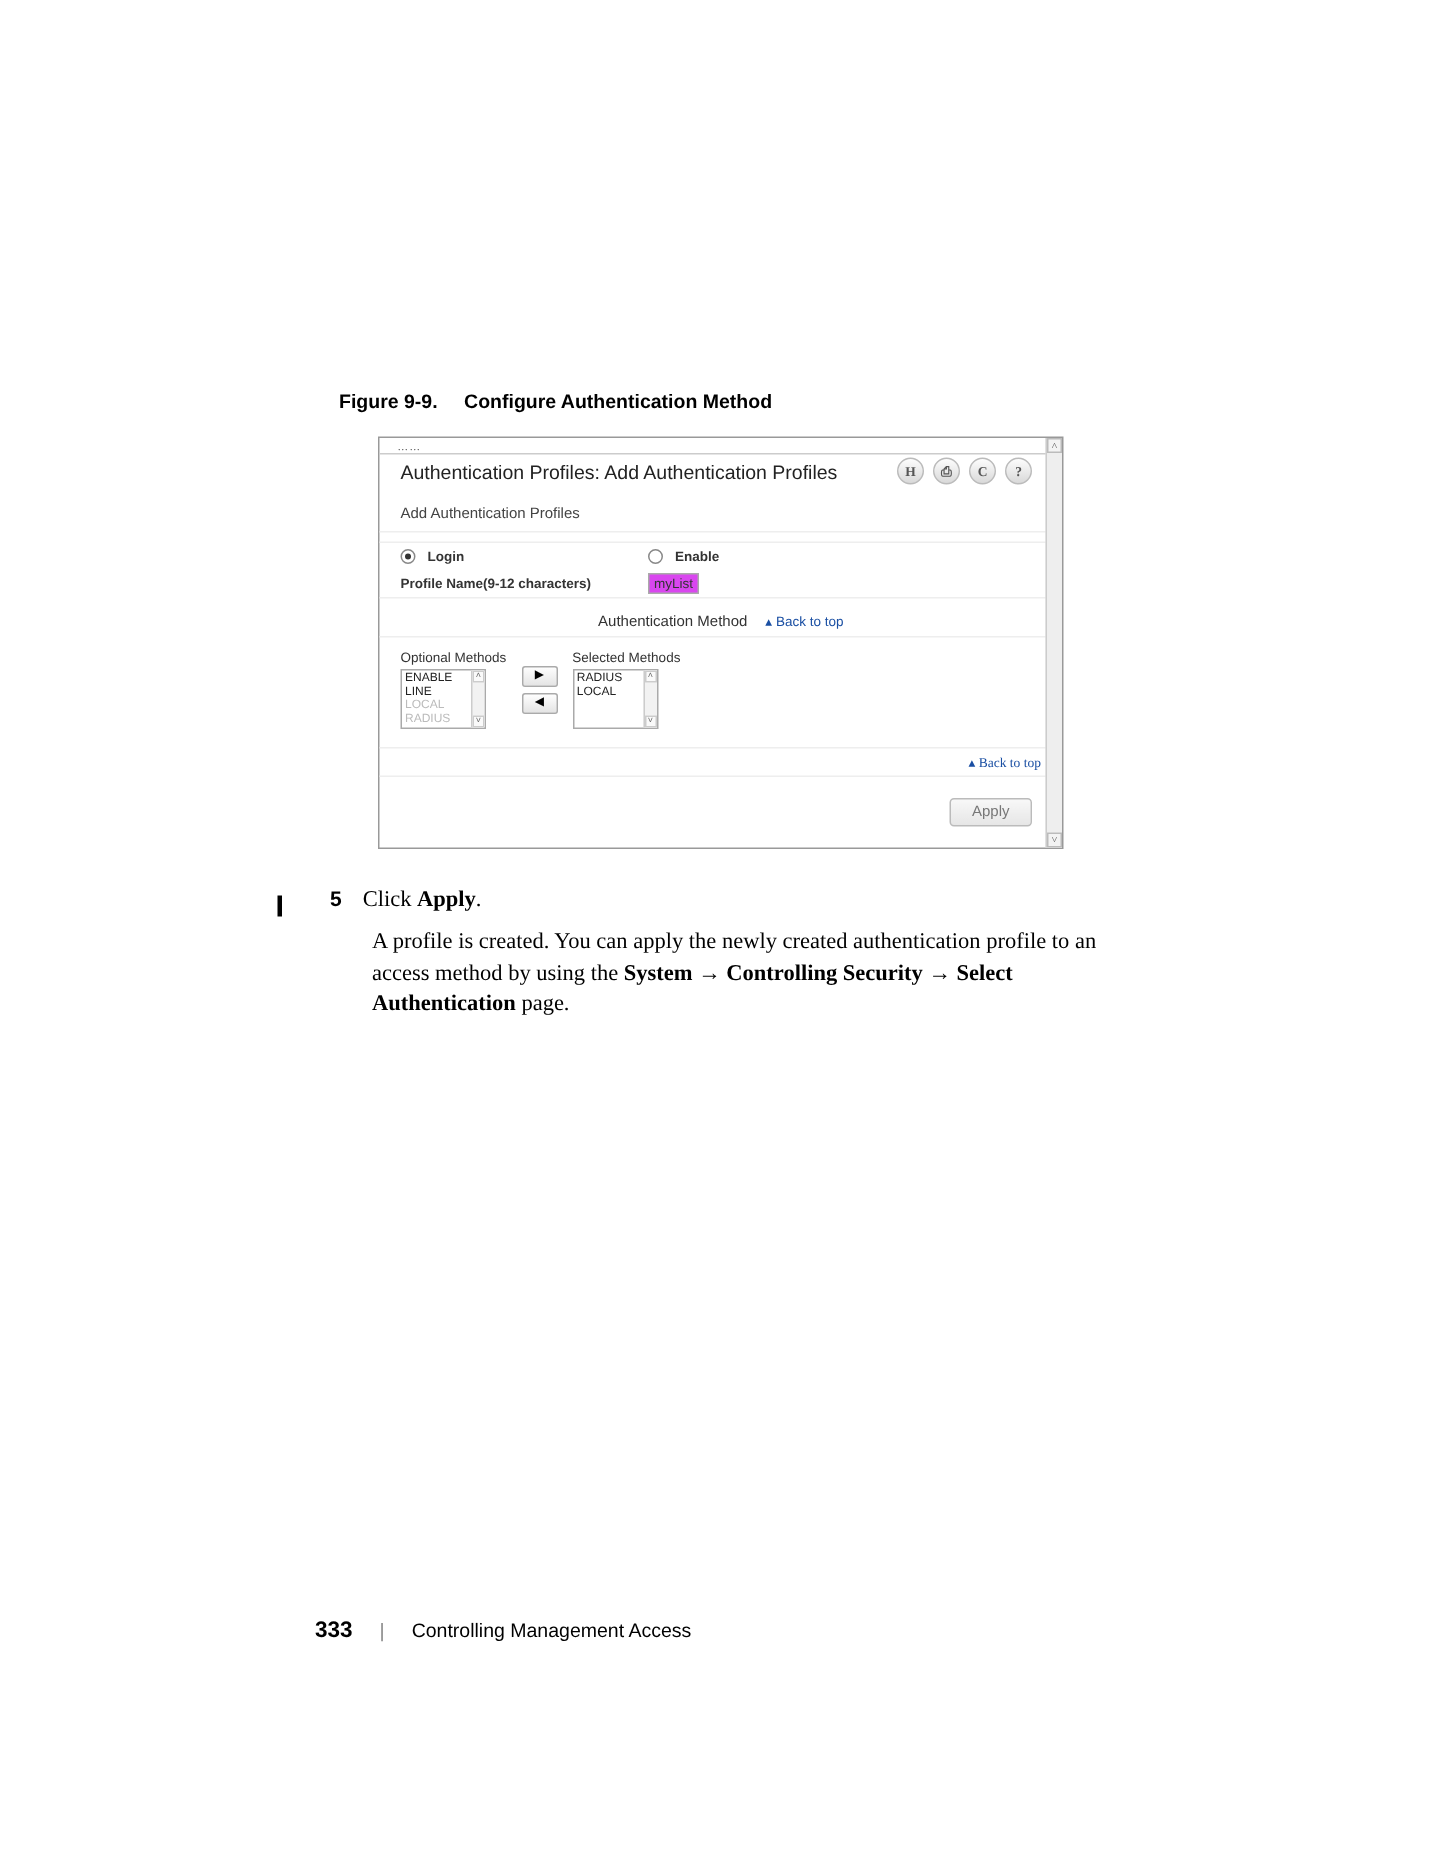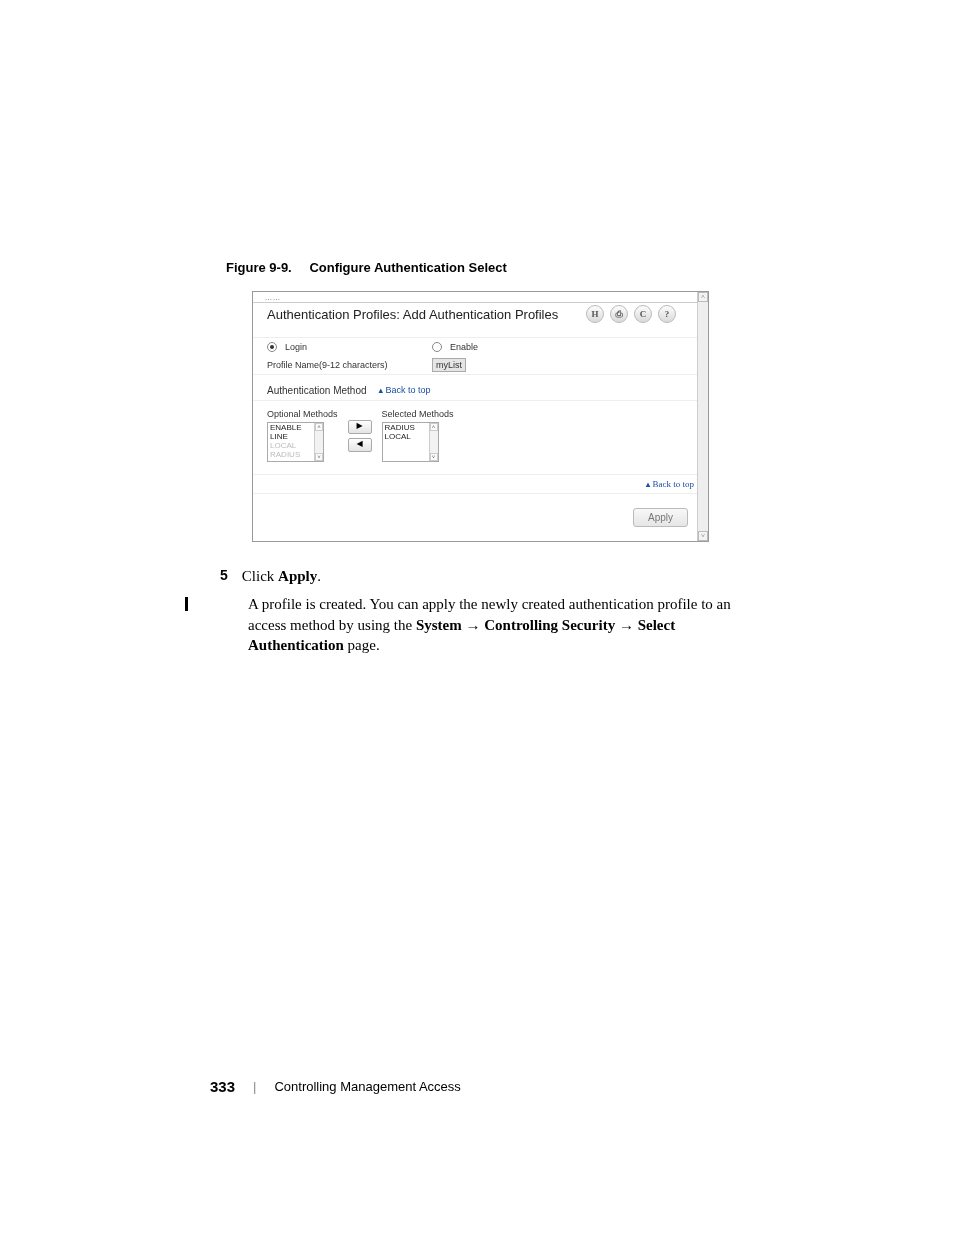--- a/index.html
+++ b/index.html
@@ -56,21 +56,21 @@
     font-size: 7px;
     color: #555;
     display:flex;
     justify-content:space-between;
   }
   .shot-head span { letter-spacing: 1px; }
   .shot-title {
     display: flex;
     justify-content: space-between;
     align-items: center;
-    padding: 2px 32px 8px 14px;
+    padding: 2px 20px 8px 14px;
   }
   .shot-title .t {
     font-family: Arial, Helvetica, sans-serif;
     font-size: 13px;
     color: #222;
   }
   .shot-title .icons {
     display: flex;
     gap: 6px;
   }
@@ -89,39 +89,39 @@
     border-bottom: 1px solid #eee;
   }
   .form-row {
     display: flex;
     padding: 4px 14px;
     font-family: Arial, Helvetica, sans-serif;
     font-size: 9px;
     color: #333;
     align-items: center;
   }
-  .col1 { width: 165px; display:flex; align-items:center; gap:4px;}
+  .col1 { width: 165px; display:flex; align-items:center; gap:4px;font-weight:bold;}
   .radio {
     width: 8px; height: 8px; border: 1px solid #888; border-radius: 50%;
     display:inline-flex; align-items:center; justify-content:center;
     margin-right:4px;
     background:#fff;
   }
   .radio.sel::after { content:""; width:4px; height:4px; background:#333; border-radius:50%;}
   .textin {
     font-family: Arial, Helvetica, sans-serif;
     font-size: 9px;
     padding: 1px 3px;
     width: 60px;
     border: 1px solid #aaa;
-    background: #e5e5e5;
+    background: #d946ef;
   }
   .section-row {
     display:flex;
-    justify-content:flex-start;
+    justify-content:center;
     padding: 10px 14px 4px 14px;
     font-family: Arial, Helvetica, sans-serif;
     font-size: 10px;
     color:#333;
     border-bottom:1px solid #eee;
   }
   .backtop {
     font-size: 9px;
     color: #1a4fa3;
     margin-left: 12px;
@@ -217,21 +217,21 @@
     background:#000;
   }
 </style>
 </head>
 <body>
 
 <div class="page">
 
   <div class="fig-caption">
     <span class="num">Figure 9-9.</span>
-    <span>Configure Authentication Select</span>
+    <span>Configure Authentication Method</span>
   </div>
 
   <div class="screenshot">
     <div class="scrollbar">
       <div class="arrow">˄</div>
       <div class="arrow">˅</div>
     </div>
 
     <div class="shot-head">
       <span>……</span>
@@ -241,20 +241,21 @@
     <div class="shot-title">
       <div class="t">Authentication Profiles: Add Authentication Profiles</div>
       <div class="icons">
         <div class="round-icon">H</div>
         <div class="round-icon">⎙</div>
         <div class="round-icon">C</div>
         <div class="round-icon">?</div>
       </div>
     </div>
 
+    <div class="subheader">Add Authentication Profiles</div>
 
     <div style="height:6px;"></div>
 
     <div class="form-row" style="border-top:1px solid #eee;">
       <div class="col1">
         <span class="radio sel"></span>
         <span>Login</span>
       </div>
       <div class="col1">
         <span class="radio"></span>

